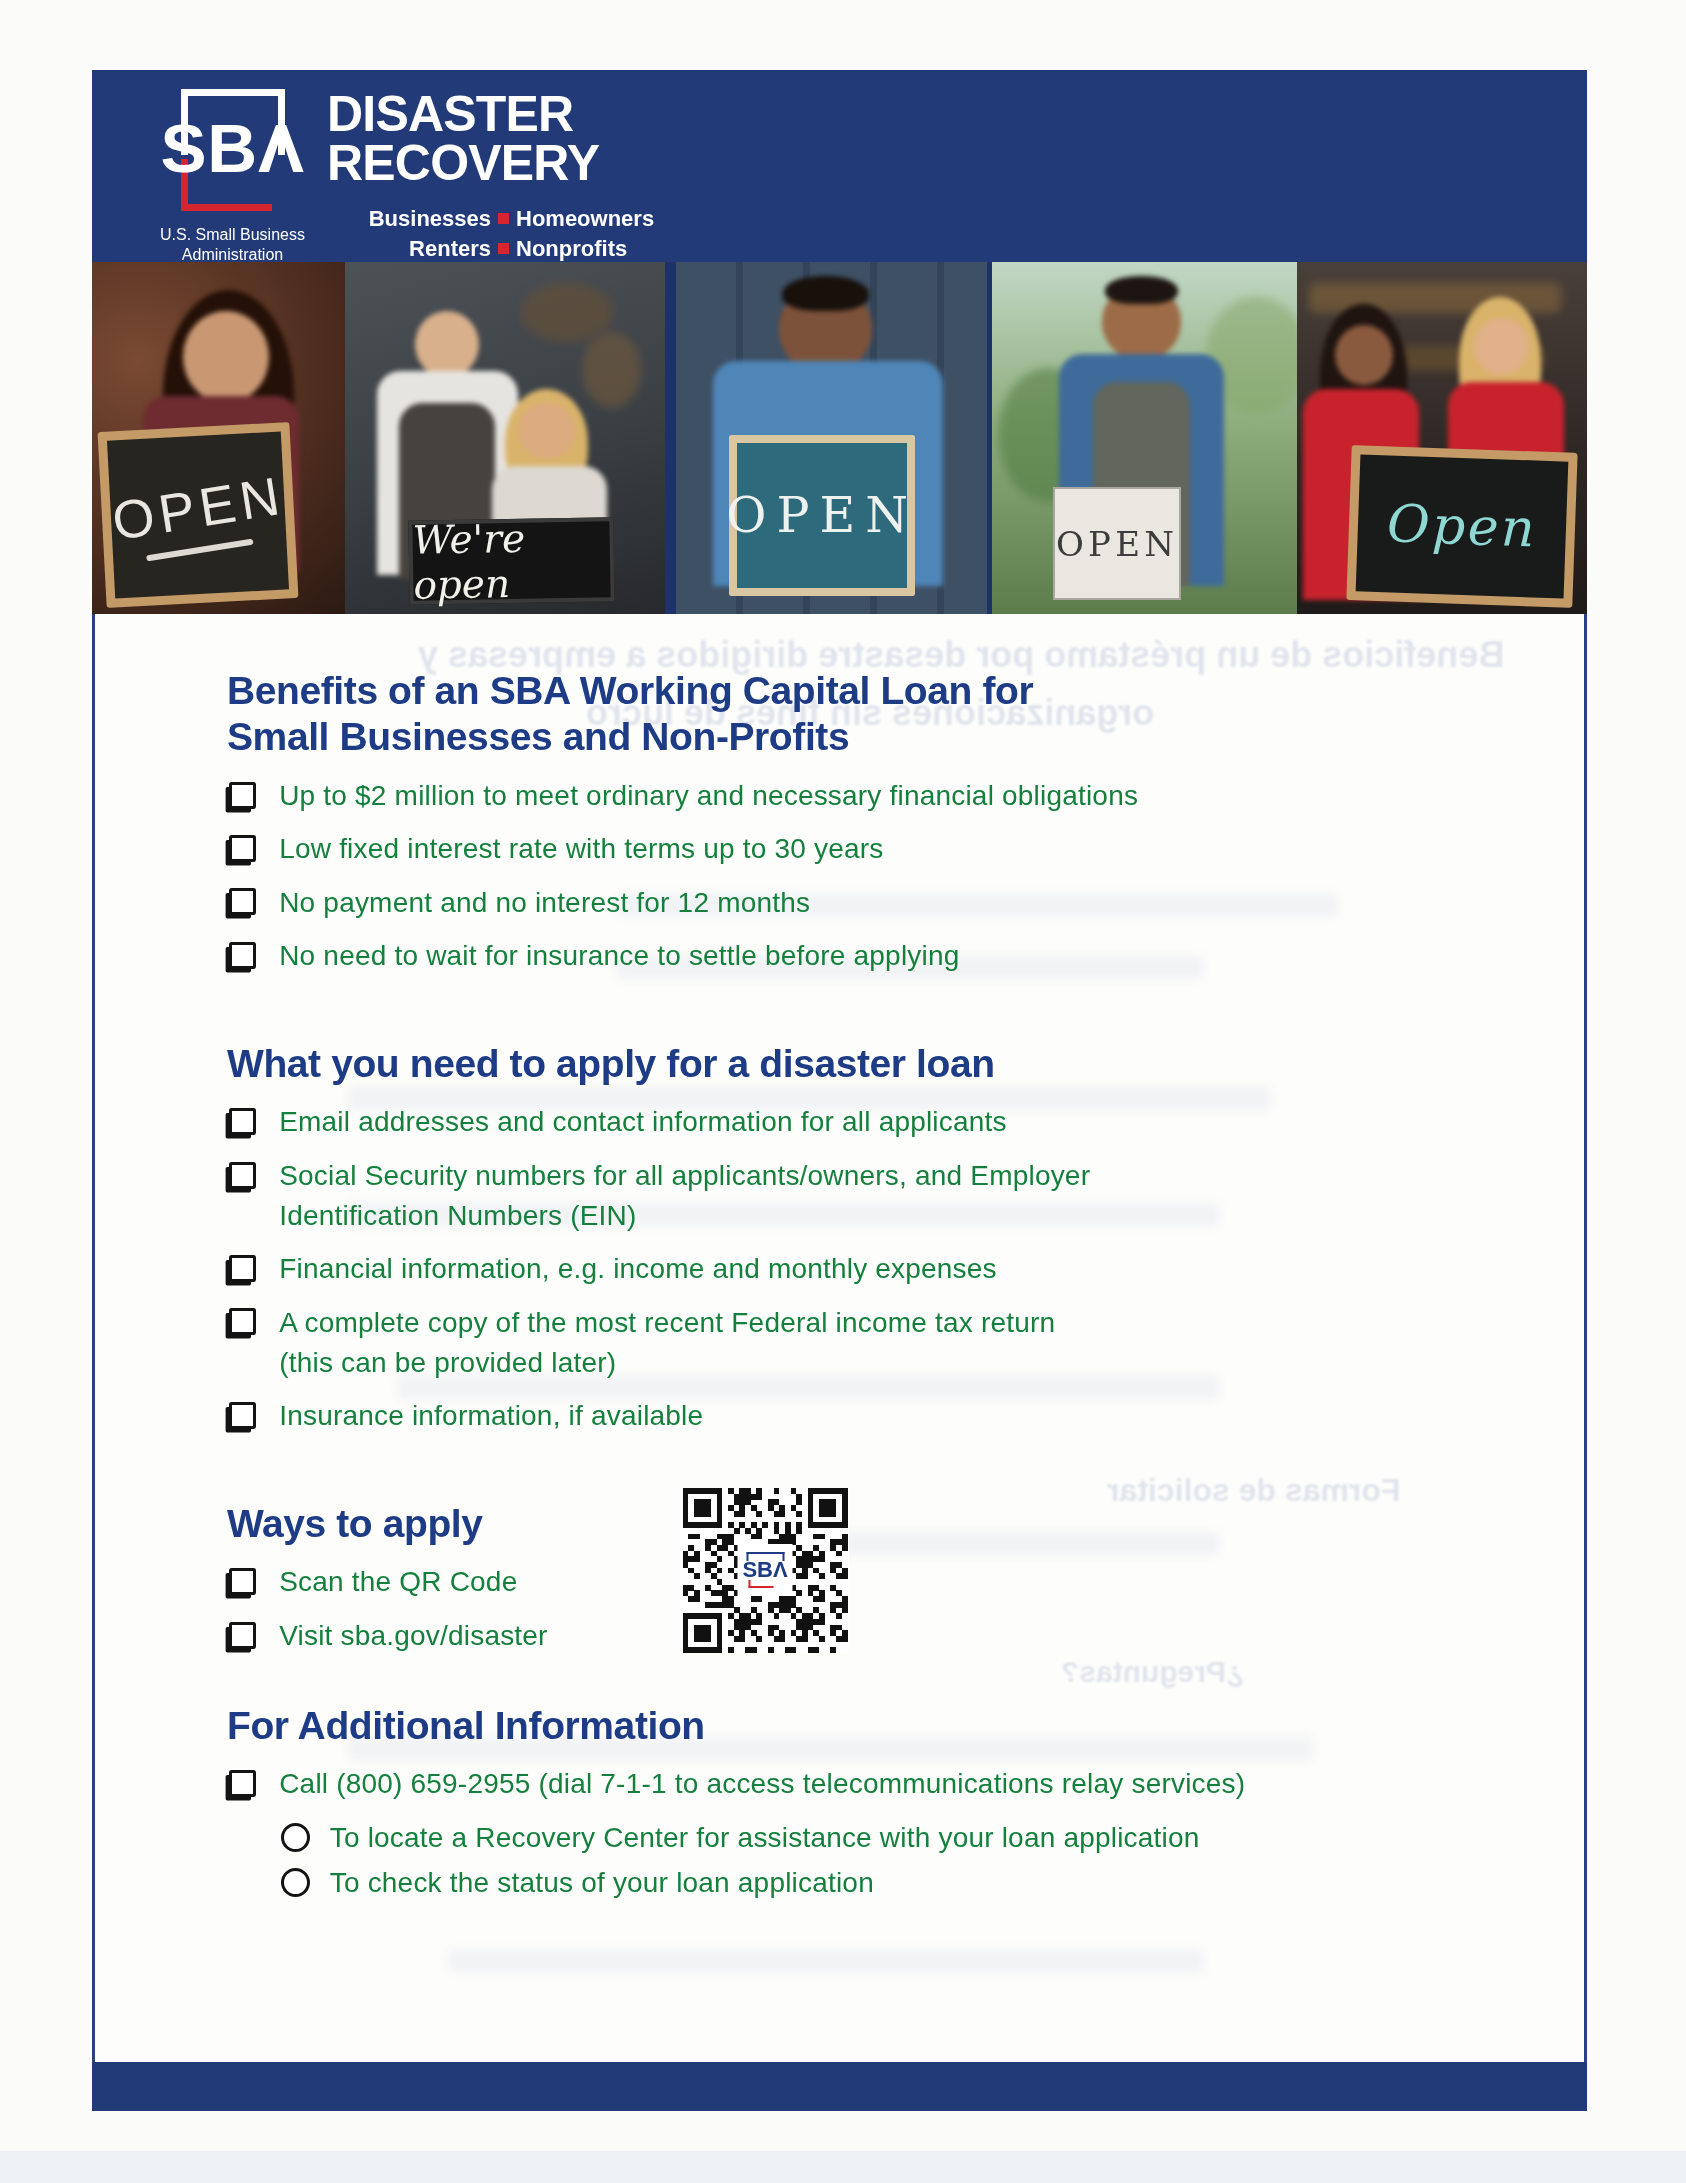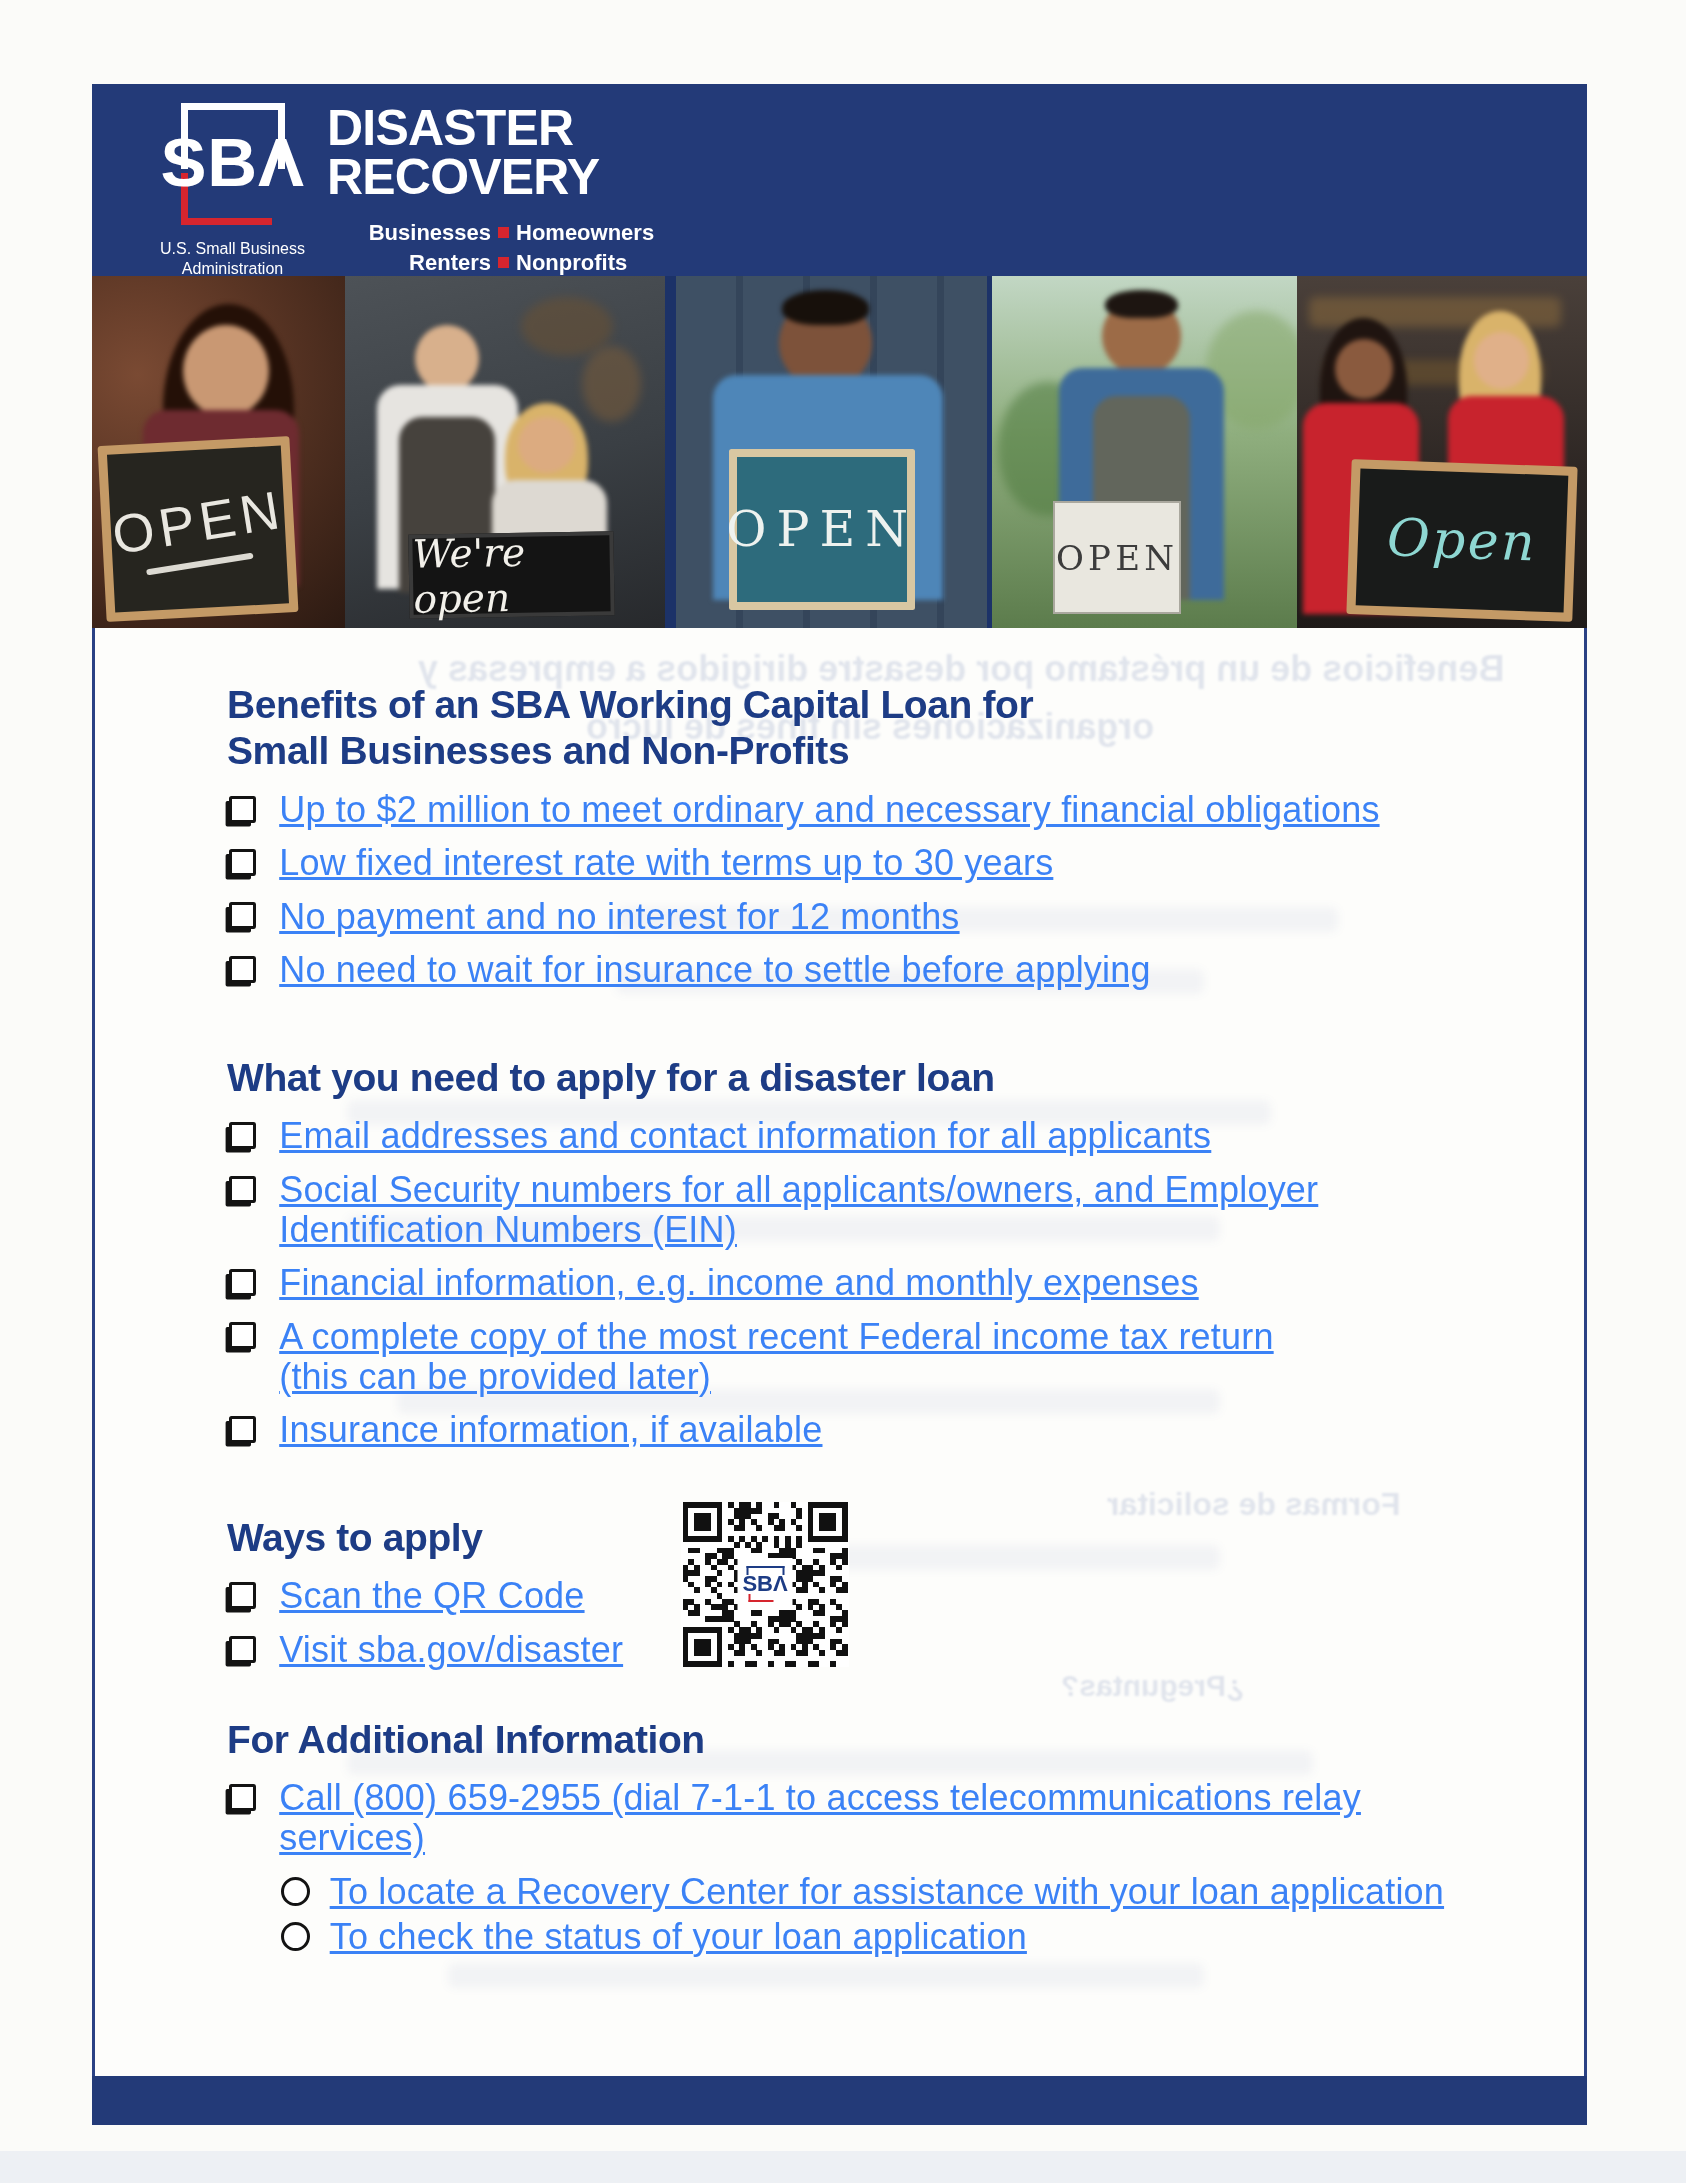--- a/index.html
+++ b/index.html
@@ -5,21 +5,21 @@
   html,body{margin:0;padding:0;}
   body{
     width:1687px;height:2183px;background:#fbfbf9;
     font-family:"Liberation Sans", sans-serif;
     -webkit-font-smoothing:antialiased;
   }
   .page{position:relative;width:1687px;height:2183px;overflow:hidden;background:#fbfbf9;}
   .scan-bottom-band{position:absolute;left:0;top:2151px;width:1687px;height:32px;background:#edf0f4;}
 
   
-  .doc{position:absolute;left:92px;top:84px;width:1495px;}
+  .doc{position:absolute;left:92px;top:70px;width:1495px;}
 
   
   .doc-header{position:relative;height:192px;background:#233a78;overflow:visible;}
   .logo-wrap{position:absolute;left:44px;top:18.5px;width:193px;text-align:center;}
   .sba-logo{position:relative;width:144px;height:126px;margin:0 auto;}
   .sba-bracket-white{position:absolute;top:0;left:20px;right:20px;height:59px;border:7.6px solid #ffffff;border-bottom:none;}
   .sba-bracket-red{position:absolute;bottom:3.4px;left:20px;width:84px;height:45px;border:7.6px solid #d6252e;border-top:none;border-right:none;}
   .sba-text{position:absolute;top:25px;left:0;right:0;color:#fff;font-size:69px;font-weight:800;line-height:1;letter-spacing:0.8px;}
   .logo-tagline{margin-top:10px;color:#fff;font-size:16px;line-height:1.25;font-weight:400;}
 
@@ -67,21 +67,21 @@
 
   
   .content{position:relative;height:1378px;background:#fdfdfb;border-left:3.4px solid #2a4184;border-right:3.4px solid #2a4184;box-sizing:content-box;padding:54px 92px 16px 132px;overflow:hidden;}
   .content-inner{position:relative;z-index:2;}
   h2{margin:0;color:#1d3c85;font-size:39px;font-weight:800;line-height:1.19;letter-spacing:-0.4px;}
   .list{margin-top:15px;}
   .li{display:flex;margin-bottom:13.4px;}
   .cb{flex:0 0 auto;background:#fff;}
   .cb.square{width:21px;height:21px;border:3.4px solid #131313;border-radius:2.5px;margin:5.9px 23.5px 0 1.7px;box-shadow:-4.2px 4.2px 0 -0.8px #131313;}
   .cb.circle{width:23px;height:23px;border:3.4px solid #131313;border-radius:50%;margin:5px 20px 0 1.7px;box-shadow:none;}
-  .txt{font-size:36px;line-height:40px;color:#3b82f6;letter-spacing:0.2px;text-decoration:underline;}
+  .txt{font-size:28px;line-height:40px;color:#15803d;letter-spacing:0.2px;}
   .sec-needs{margin-top:65px;}
   .sec-ways{margin-top:65px;position:relative;}
   .sec-additional{margin-top:47px;}
   .sublist{margin-left:52px;margin-top:6.7px;}
   .sublist .li{margin-bottom:5px;}
 
   
   .qr-block{position:absolute;left:454px;top:-13.4px;width:168px;height:165px;background:#fff;}
   .qr-block svg{width:100%;height:100%;display:block;}
   .qr-center{position:absolute;left:50%;top:50%;width:55px;height:52px;transform:translate(-50%,-50%);background:#fff;display:flex;flex-direction:column;align-items:center;justify-content:center;}

